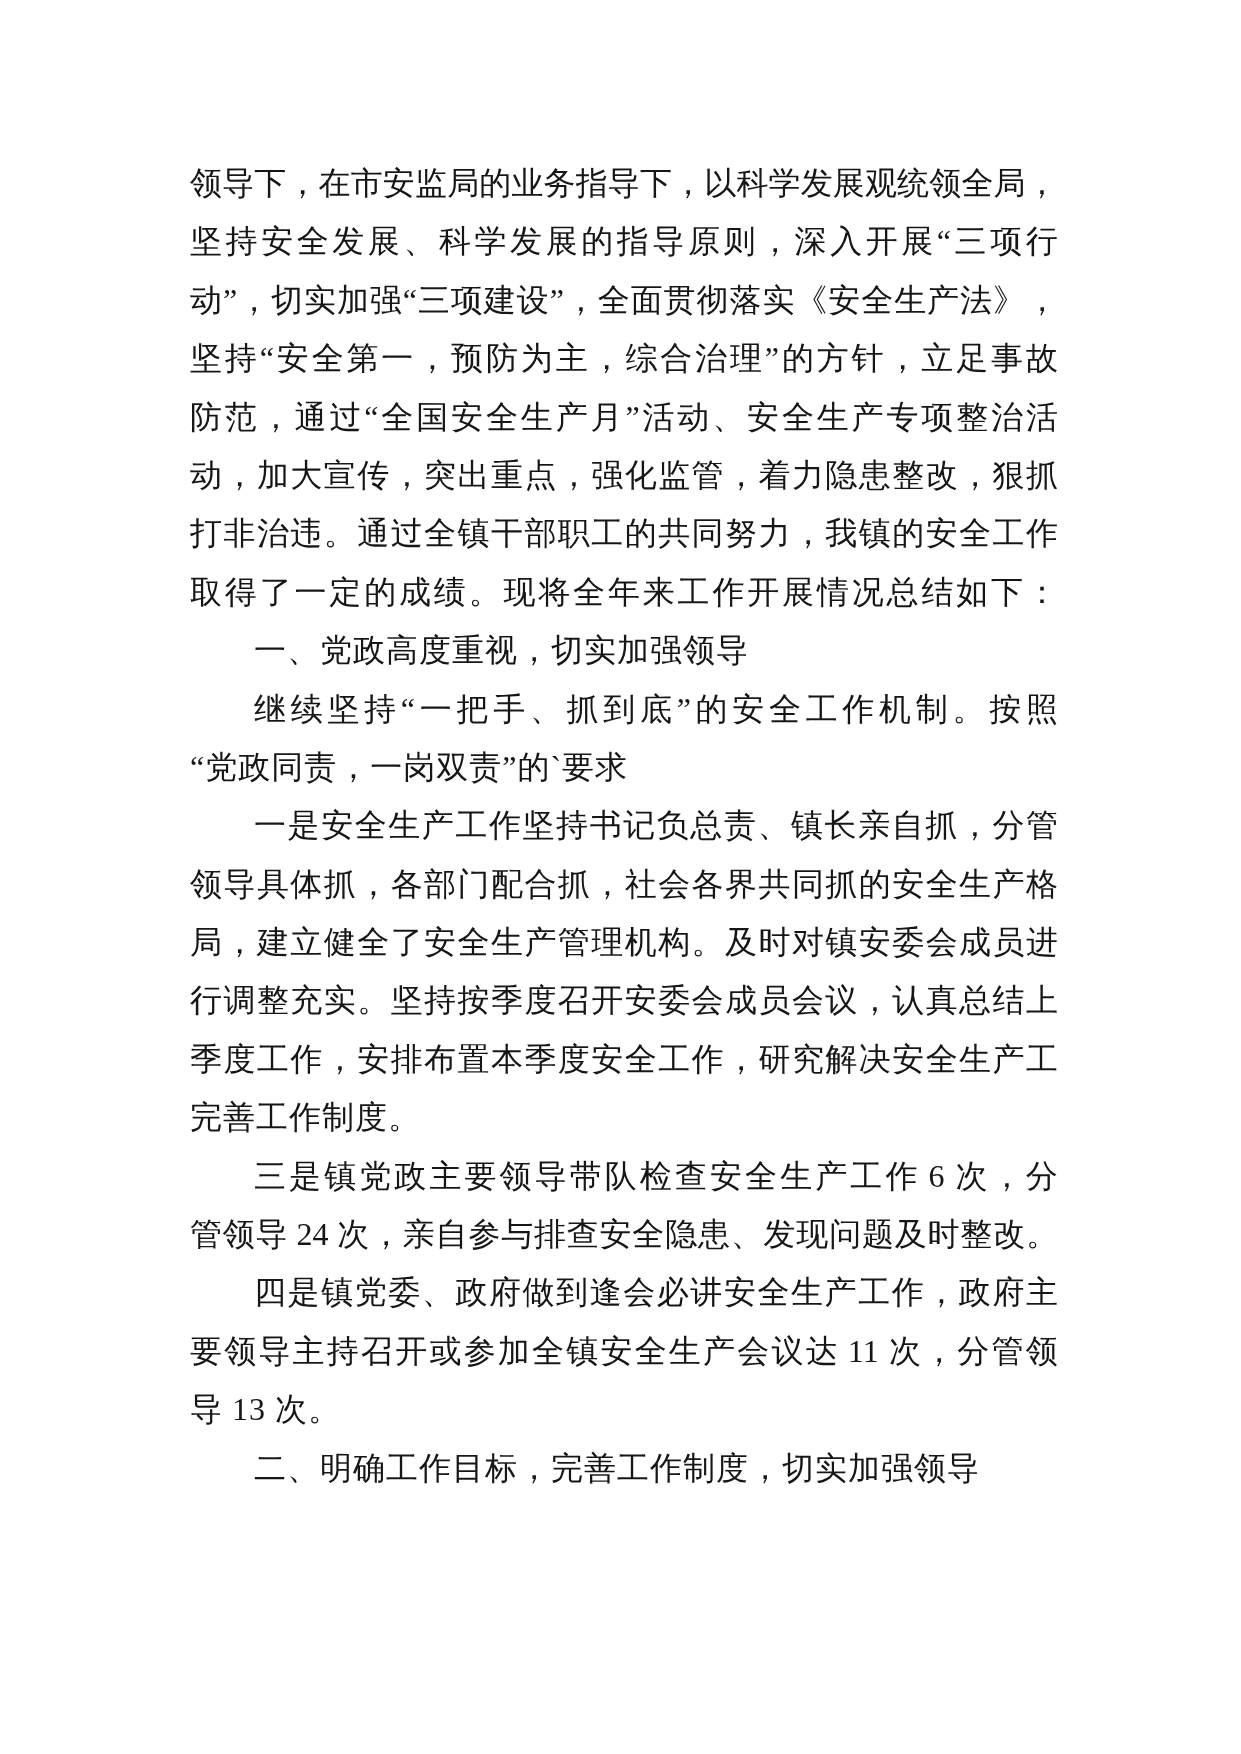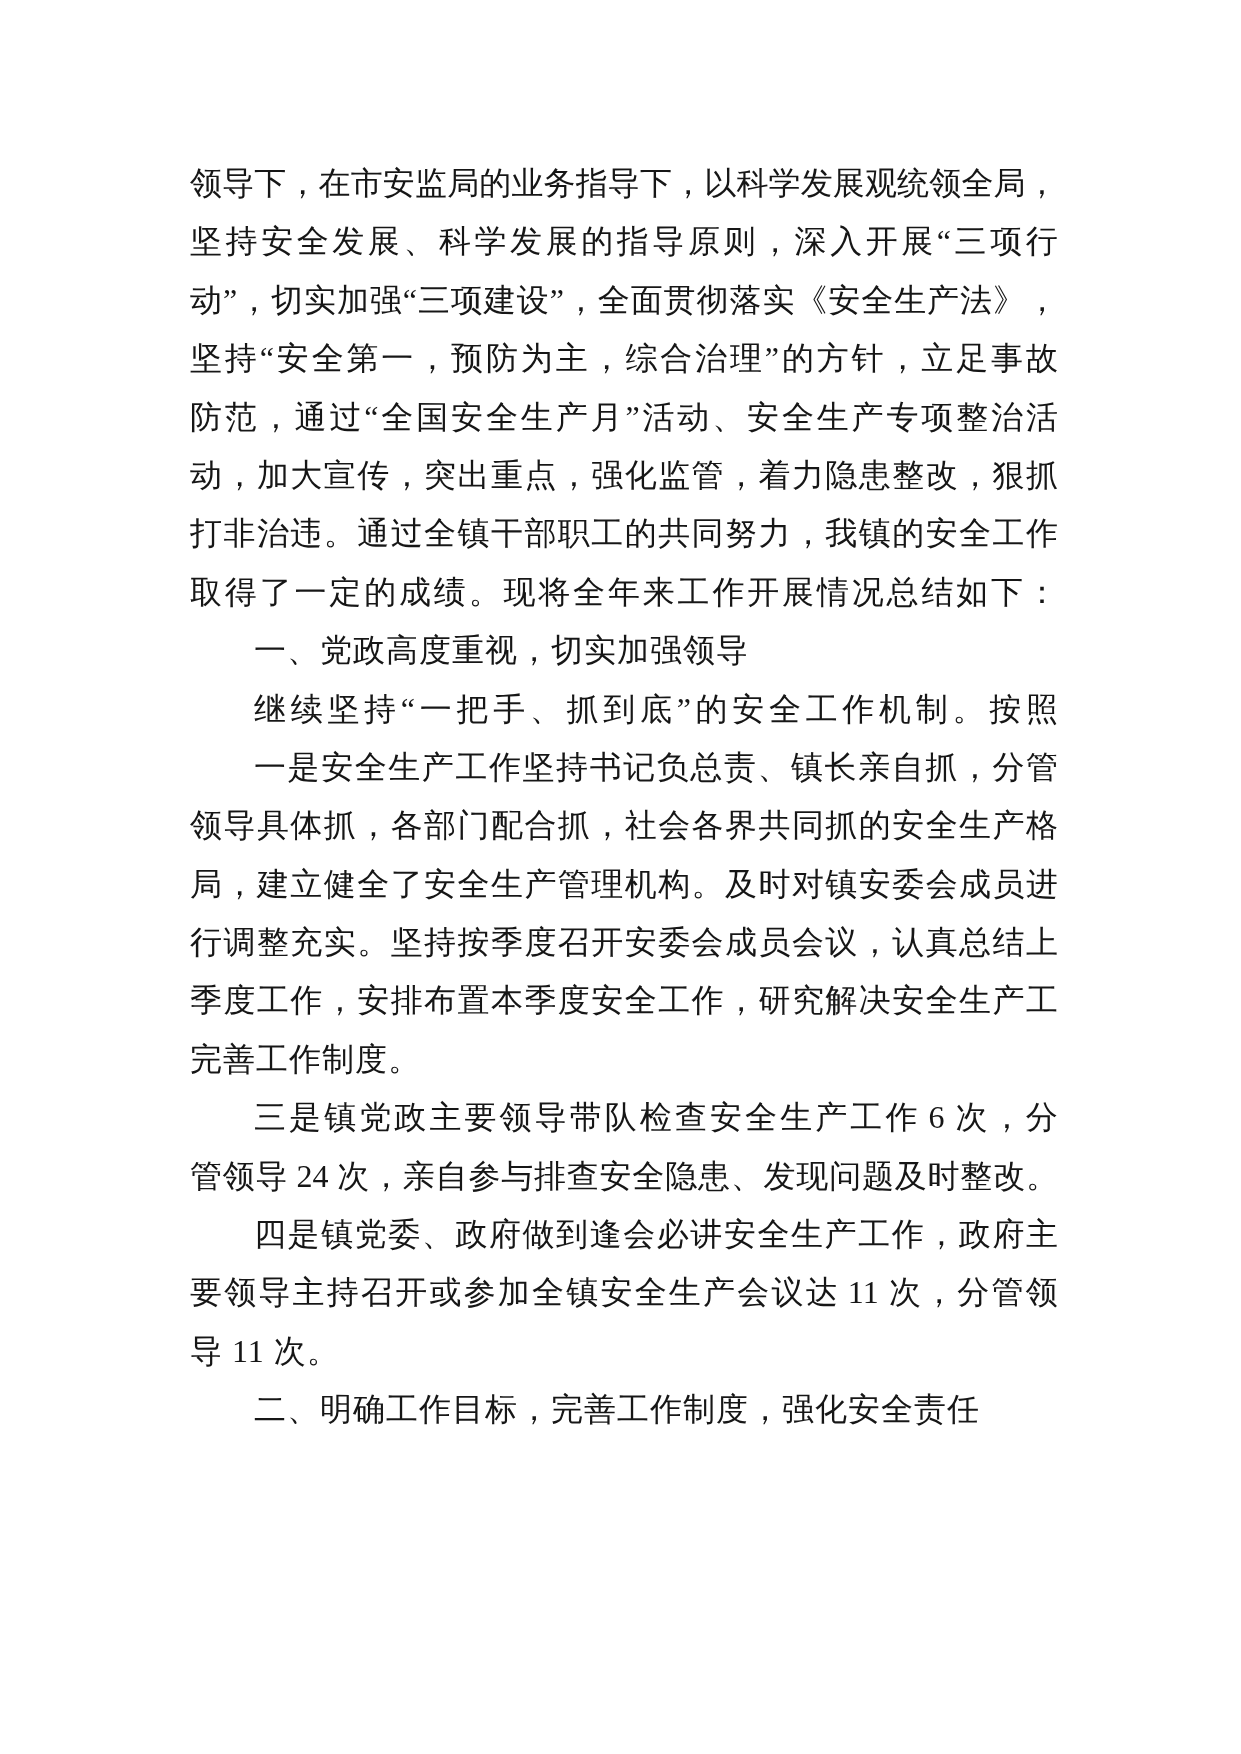--- a/index.html
+++ b/index.html
@@ -52,26 +52,27 @@
       <div class="line fill"><span>领</span><span>导</span><span>下</span><span>，</span><span>在</span><span>市</span><span>安</span><span>监</span><span>局</span><span>的</span><span>业</span><span>务</span><span>指</span><span>导</span><span>下</span><span>，</span><span>以</span><span>科</span><span>学</span><span>发</span><span>展</span><span>观</span><span>统</span><span>领</span><span>全</span><span>局</span><span>，</span></div>
       <div class="line fill"><span>坚</span><span>持</span><span>安</span><span>全</span><span>发</span><span>展</span><span>、</span><span>科</span><span>学</span><span>发</span><span>展</span><span>的</span><span>指</span><span>导</span><span>原</span><span>则</span><span>，</span><span>深</span><span>入</span><span>开</span><span>展</span><span>“</span><span>三</span><span>项</span><span>行</span></div>
       <div class="line fill"><span>动</span><span>”</span><span>，</span><span>切</span><span>实</span><span>加</span><span>强</span><span>“</span><span>三</span><span>项</span><span>建</span><span>设</span><span>”</span><span>，</span><span>全</span><span>面</span><span>贯</span><span>彻</span><span>落</span><span>实</span><span>《</span><span>安</span><span>全</span><span>生</span><span>产</span><span>法</span><span>》</span><span>，</span></div>
       <div class="line fill"><span>坚</span><span>持</span><span>“</span><span>安</span><span>全</span><span>第</span><span>一</span><span>，</span><span>预</span><span>防</span><span>为</span><span>主</span><span>，</span><span>综</span><span>合</span><span>治</span><span>理</span><span>”</span><span>的</span><span>方</span><span>针</span><span>，</span><span>立</span><span>足</span><span>事</span><span>故</span></div>
       <div class="line fill"><span>防</span><span>范</span><span>，</span><span>通</span><span>过</span><span>“</span><span>全</span><span>国</span><span>安</span><span>全</span><span>生</span><span>产</span><span>月</span><span>”</span><span>活</span><span>动</span><span>、</span><span>安</span><span>全</span><span>生</span><span>产</span><span>专</span><span>项</span><span>整</span><span>治</span><span>活</span></div>
       <div class="line fill"><span>动</span><span>，</span><span>加</span><span>大</span><span>宣</span><span>传</span><span>，</span><span>突</span><span>出</span><span>重</span><span>点</span><span>，</span><span>强</span><span>化</span><span>监</span><span>管</span><span>，</span><span>着</span><span>力</span><span>隐</span><span>患</span><span>整</span><span>改</span><span>，</span><span>狠</span><span>抓</span></div>
       <div class="line fill"><span>打</span><span>非</span><span>治</span><span>违</span><span>。</span><span>通</span><span>过</span><span>全</span><span>镇</span><span>干</span><span>部</span><span>职</span><span>工</span><span>的</span><span>共</span><span>同</span><span>努</span><span>力</span><span>，</span><span>我</span><span>镇</span><span>的</span><span>安</span><span>全</span><span>工</span><span>作</span></div>
       <div class="line fill"><span>取</span><span>得</span><span>了</span><span>一</span><span>定</span><span>的</span><span>成</span><span>绩</span><span>。</span><span>现</span><span>将</span><span>全</span><span>年</span><span>来</span><span>工</span><span>作</span><span>开</span><span>展</span><span>情</span><span>况</span><span>总</span><span>结</span><span>如</span><span>下</span><span>：</span></div>
       <div class="line indent">一、党政高度重视，切实加强领导</div>
       <div class="line indent fill"><span>继</span><span>续</span><span>坚</span><span>持</span><span>“</span><span>一</span><span>把</span><span>手</span><span>、</span><span>抓</span><span>到</span><span>底</span><span>”</span><span>的</span><span>安</span><span>全</span><span>工</span><span>作</span><span>机</span><span>制</span><span>。</span><span>按</span><span>照</span></div>
+      <div class="line">“党政同责，一岗双责”的`要求</div>
       <div class="line indent fill"><span>一</span><span>是</span><span>安</span><span>全</span><span>生</span><span>产</span><span>工</span><span>作</span><span>坚</span><span>持</span><span>书</span><span>记</span><span>负</span><span>总</span><span>责</span><span>、</span><span>镇</span><span>长</span><span>亲</span><span>自</span><span>抓</span><span>，</span><span>分</span><span>管</span></div>
       <div class="line fill"><span>领</span><span>导</span><span>具</span><span>体</span><span>抓</span><span>，</span><span>各</span><span>部</span><span>门</span><span>配</span><span>合</span><span>抓</span><span>，</span><span>社</span><span>会</span><span>各</span><span>界</span><span>共</span><span>同</span><span>抓</span><span>的</span><span>安</span><span>全</span><span>生</span><span>产</span><span>格</span></div>
       <div class="line fill"><span>局</span><span>，</span><span>建</span><span>立</span><span>健</span><span>全</span><span>了</span><span>安</span><span>全</span><span>生</span><span>产</span><span>管</span><span>理</span><span>机</span><span>构</span><span>。</span><span>及</span><span>时</span><span>对</span><span>镇</span><span>安</span><span>委</span><span>会</span><span>成</span><span>员</span><span>进</span></div>
       <div class="line fill"><span>行</span><span>调</span><span>整</span><span>充</span><span>实</span><span>。</span><span>坚</span><span>持</span><span>按</span><span>季</span><span>度</span><span>召</span><span>开</span><span>安</span><span>委</span><span>会</span><span>成</span><span>员</span><span>会</span><span>议</span><span>，</span><span>认</span><span>真</span><span>总</span><span>结</span><span>上</span></div>
       <div class="line fill"><span>季</span><span>度</span><span>工</span><span>作</span><span>，</span><span>安</span><span>排</span><span>布</span><span>置</span><span>本</span><span>季</span><span>度</span><span>安</span><span>全</span><span>工</span><span>作</span><span>，</span><span>研</span><span>究</span><span>解</span><span>决</span><span>安</span><span>全</span><span>生</span><span>产</span><span>工</span></div>
       <div class="line">完善工作制度。</div>
       <div class="line indent fill"><span>三</span><span>是</span><span>镇</span><span>党</span><span>政</span><span>主</span><span>要</span><span>领</span><span>导</span><span>带</span><span>队</span><span>检</span><span>查</span><span>安</span><span>全</span><span>生</span><span>产</span><span>工</span><span>作</span><span> 6 </span><span>次</span><span>，</span><span>分</span></div>
       <div class="line fill"><span>管</span><span>领</span><span>导</span><span> 24 </span><span>次</span><span>，</span><span>亲</span><span>自</span><span>参</span><span>与</span><span>排</span><span>查</span><span>安</span><span>全</span><span>隐</span><span>患</span><span>、</span><span>发</span><span>现</span><span>问</span><span>题</span><span>及</span><span>时</span><span>整</span><span>改</span><span>。</span></div>
       <div class="line indent fill"><span>四</span><span>是</span><span>镇</span><span>党</span><span>委</span><span>、</span><span>政</span><span>府</span><span>做</span><span>到</span><span>逢</span><span>会</span><span>必</span><span>讲</span><span>安</span><span>全</span><span>生</span><span>产</span><span>工</span><span>作</span><span>，</span><span>政</span><span>府</span><span>主</span></div>
       <div class="line fill"><span>要</span><span>领</span><span>导</span><span>主</span><span>持</span><span>召</span><span>开</span><span>或</span><span>参</span><span>加</span><span>全</span><span>镇</span><span>安</span><span>全</span><span>生</span><span>产</span><span>会</span><span>议</span><span>达</span><span> 11 </span><span>次</span><span>，</span><span>分</span><span>管</span><span>领</span></div>
-      <div class="line">导 11 次。</div>
-      <div class="line indent">二、明确工作目标，完善工作制度，强化安全责任</div>
+      <div class="line">导 13 次。</div>
+      <div class="line indent">二、明确工作目标，完善工作制度，切实加强领导</div>
     </div>
 </div>
 
 </body></html>

